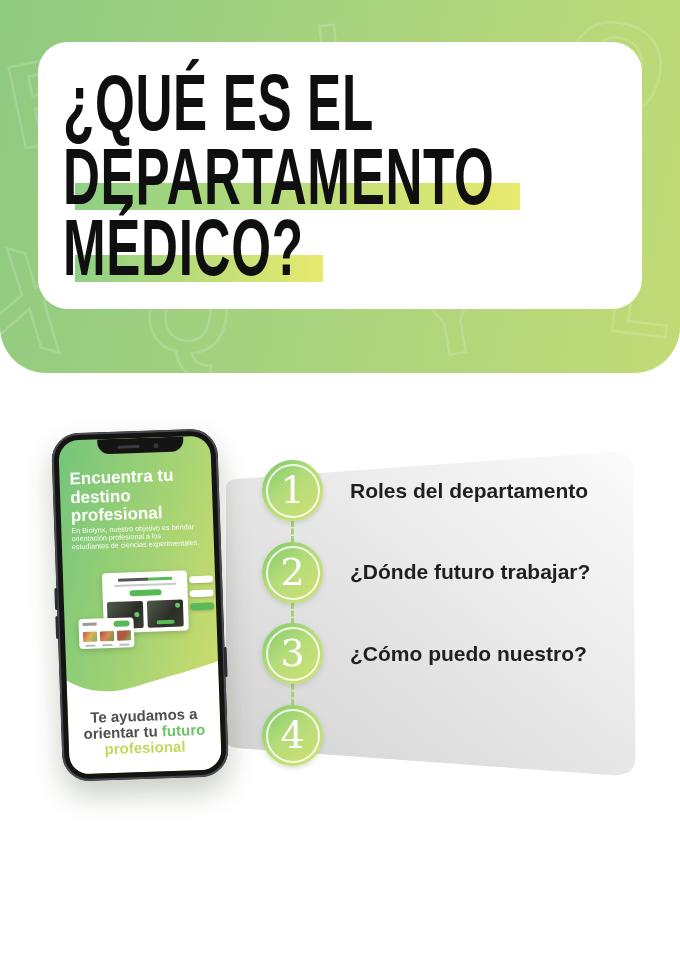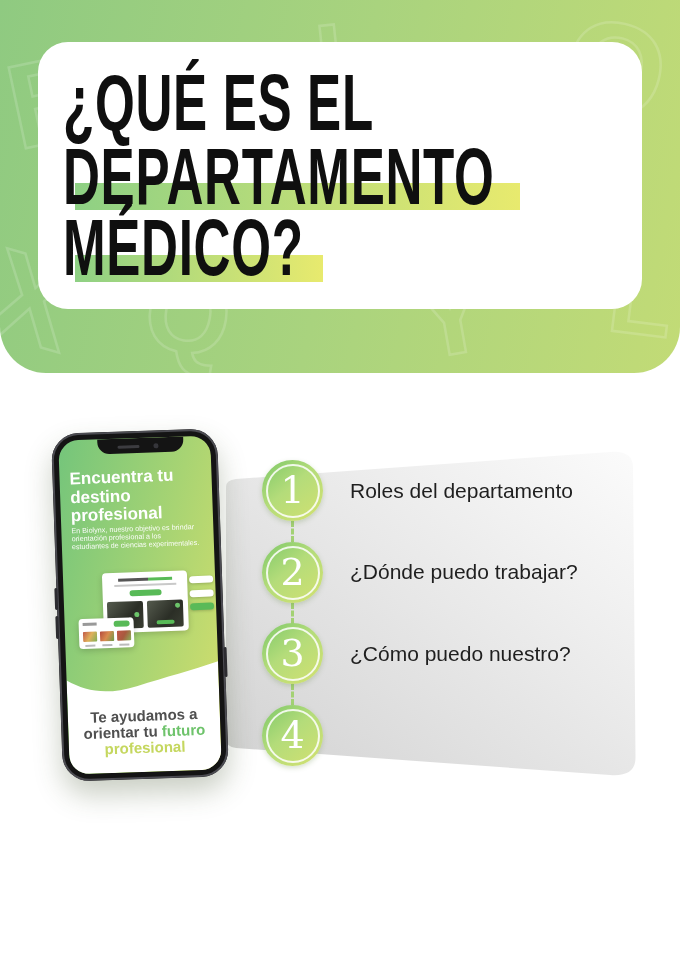--- a/index.html
+++ b/index.html
@@ -32,21 +32,21 @@
   .num-circle{position:absolute;left:262px;width:61px;height:61px;border-radius:50%;z-index:3;
     background:linear-gradient(140deg,#7dc868 0%,#b4dc7a 45%,#d3e170 100%);
     display:flex;align-items:center;justify-content:center;
     box-shadow:0 2px 5px rgba(90,130,60,0.25);}
   .num-circle::after{content:"";position:absolute;inset:3.5px;border-radius:50%;
     border:2px solid rgba(255,255,255,0.85);}
   .num-circle span{font-family:"DejaVu Serif",serif;font-size:38px;color:#ffffff;
     line-height:1;padding-bottom:2px;}
   .connector{position:absolute;left:291px;width:0;height:21px;z-index:2;
     border-left:3px dashed #a3d174;}
-  .list-label{position:absolute;left:350px;z-index:3;font-weight:normal;font-size:21px;
+  .list-label{position:absolute;left:350px;z-index:3;font-weight:bold;font-size:21px;
     line-height:24px;color:#1f1f1f;white-space:nowrap;}
 
   
   .phone{position:absolute;left:57px;top:431px;width:166px;height:348px;z-index:4;
     background:#141414;border-radius:27px;transform:rotate(-2deg);
     box-shadow:inset 0 0 0 2px #4c4c52, 0 14px 28px rgba(60,80,40,0.28);}
   .side-btn{position:absolute;width:3px;background:#2c2c30;border-radius:2px;}
   .sb-l1{left:-2px;top:154px;height:22px;}
   .sb-l2{left:-2px;top:182px;height:23px;}
   .sb-r1{right:-2px;top:219px;height:30px;}
@@ -155,21 +155,21 @@
     <span>2</span>
   </div>
   <div class="num-circle" style="top:623px;">
     <span>3</span>
   </div>
   <div class="num-circle" style="top:705px;">
     <span>4</span>
   </div>
 
   <div class="list-label" style="top:479px;">Roles del departamento</div>
-  <div class="list-label" style="top:560px;">¿Dónde puedo trabajar?</div>
+  <div class="list-label" style="top:560px;">¿Dónde futuro trabajar?</div>
   <div class="list-label" style="top:642px;">¿Cómo puedo nuestro?</div>
 
   <div class="phone">
     <div class="side-btn sb-l1"></div>
     <div class="side-btn sb-l2"></div>
     <div class="side-btn sb-r1"></div>
 
     <div class="screen">
       <div class="scr-title">Encuentra tu destino profesional</div>
       <div class="scr-para">En Biolynx, nuestro objetivo es brindar orientación profesional a los estudiantes de ciencias experimentales.</div>

